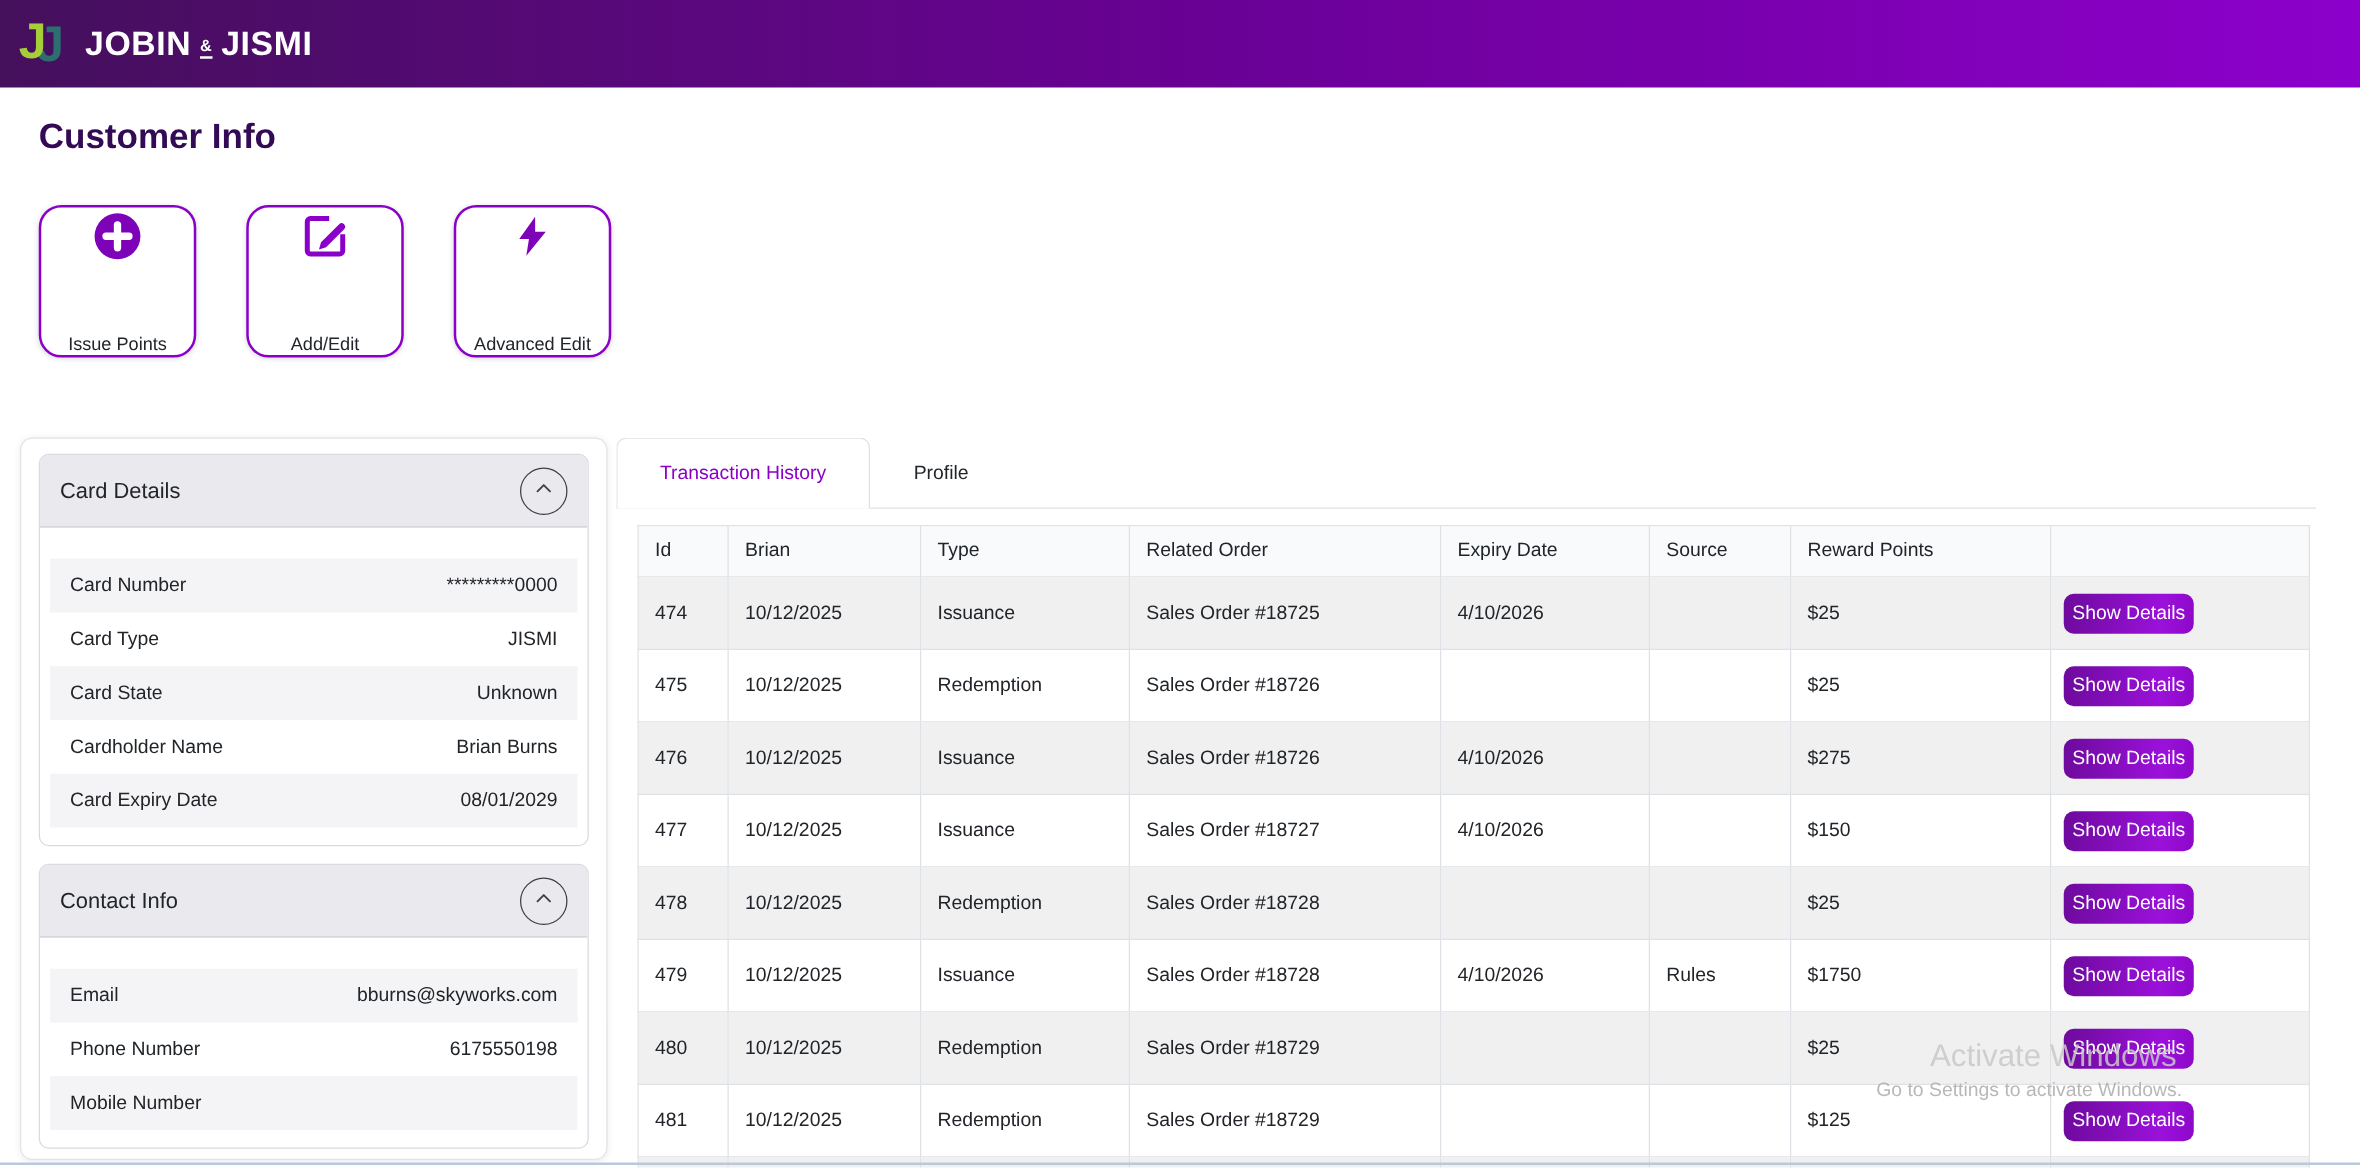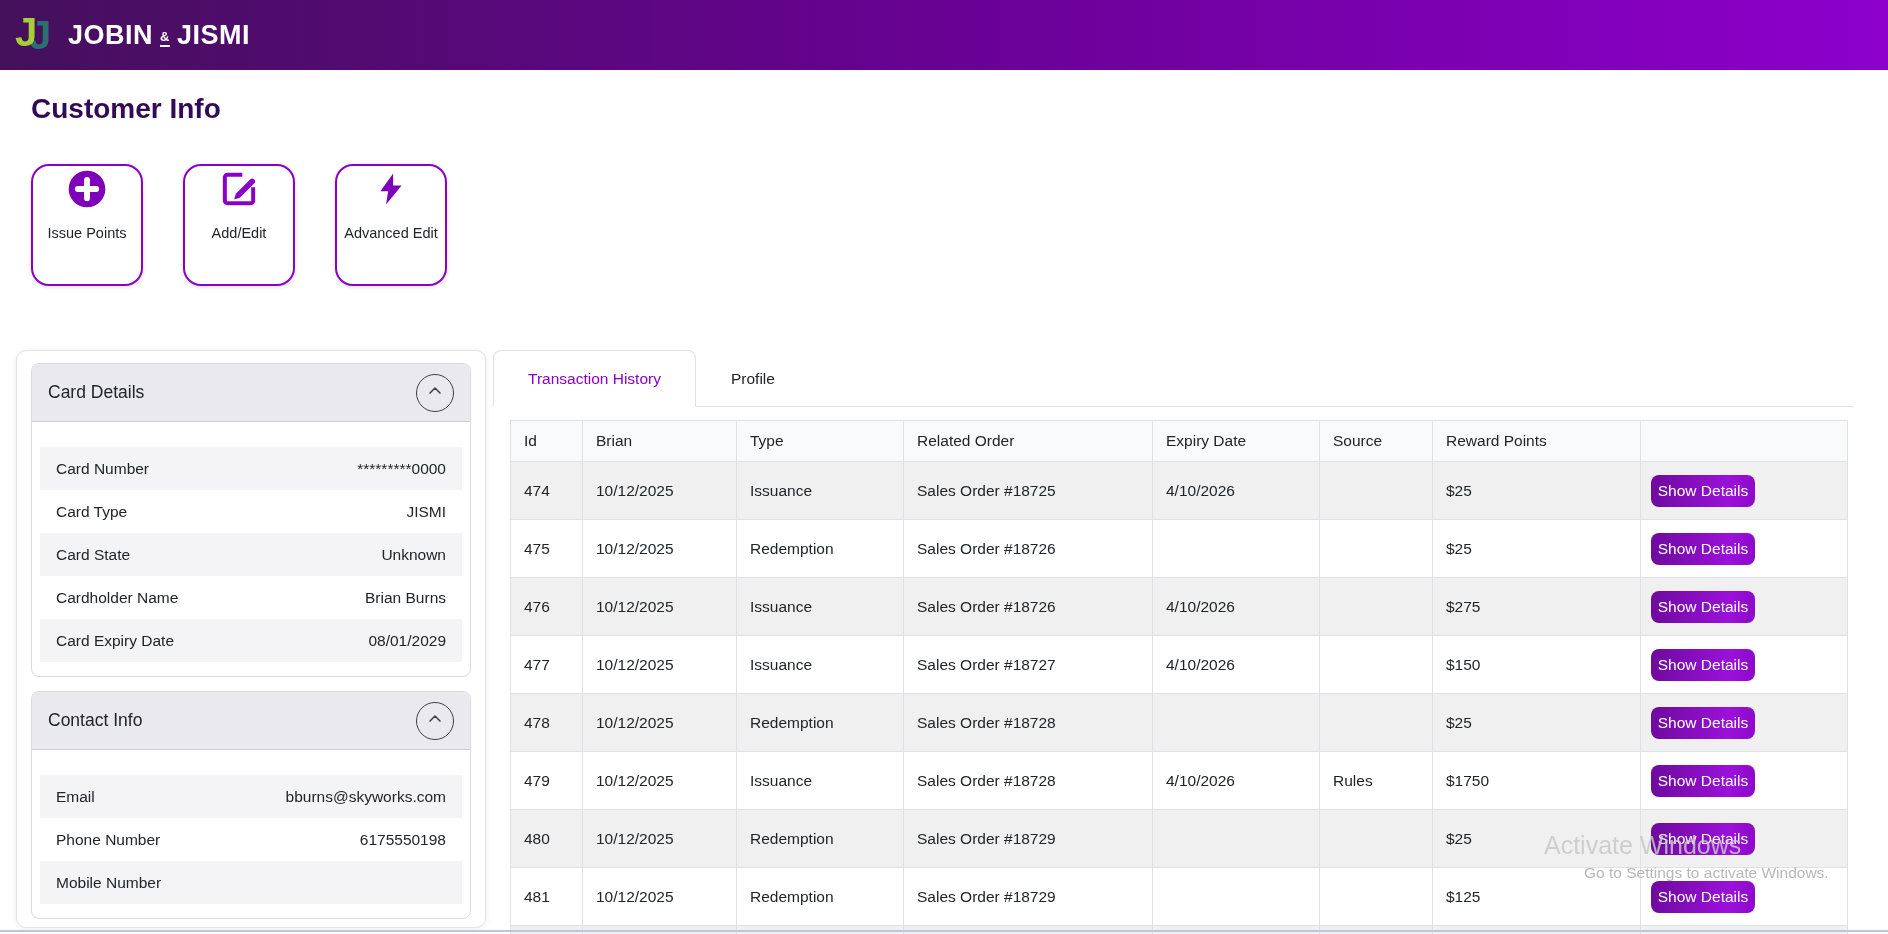--- a/index.html
+++ b/index.html
@@ -16,22 +16,22 @@
     display:flex; align-items:center; padding:0 14px;
   }
   .brand { display:flex; align-items:center; }
   .brand-text { display:flex; align-items:center; color:#fff; font-weight:bold; font-size:27px; letter-spacing:.5px; margin-left:8px; }
   .brand-amp { font-size:13px; border-bottom:2px solid #fff; padding-bottom:1px; margin:0 7px; transform:translateY(3px); }
   
   .page-title { position:absolute; left:31px; top:93px; margin:0; font-size:28px; font-weight:bold; color:var(--heading,#330a55); }
   
   .action-cards { position:absolute; left:31px; top:164px; display:flex; gap:40px; }
   .action-card {
-    width:112px; height:122px; background:#fff; border:2px solid var(--accent,#8a00c9);
-    border-radius:18px; display:flex; flex-direction:column; align-items:center; justify-content:flex-start;
+    width:126px; height:122px; background:#fff; border:2px solid var(--accent,#8a00c9);
+    border-radius:18px; display:flex; flex-direction:column; align-items:center; justify-content:space-between;
     gap:13px; box-shadow:0 1px 4px rgba(0,0,0,.15); cursor:pointer;
   }
   .action-card .icon { height:46px; display:flex; align-items:center; justify-content:center; }
   .action-card .action-label { font-size:14.5px; color:#212529; }
   
   .left-panel {
     position:absolute; left:16px; top:350px; width:470px; height:578px;
     background:#fff; border:1px solid #e3e3e8; border-radius:10px;
     box-shadow:0 1px 6px rgba(0,0,0,.08); padding:12px 14px;
   }
@@ -64,21 +64,21 @@
   tbody td { height:58px; }
   tbody tr:nth-child(odd) td { background:#f0f0f0; }
   tbody tr.partial td { height:30px; }
   .show-details-btn {
     width:104px; height:32px; border:none; border-radius:8px; color:#fff; font-size:15.5px;
     font-family:inherit; cursor:pointer;
     background:linear-gradient(95deg, var(--btn-start,#6d0a9c) 0%, var(--btn-end,#9b11da) 75%, #8d08c9 100%);
   }
   
   .wm1 { position:absolute; left:1544px; top:831px; font-size:25px; color:#c9c9c9; opacity:.85; z-index:5; pointer-events:none; }
-  .wm2 { position:absolute; left:1584px; top:864px; font-size:15.5px; color:#b4b4b4; opacity:.95; z-index:5; pointer-events:none; }
+  .wm2 { position:absolute; left:1501px; top:864px; font-size:15.5px; color:#b4b4b4; opacity:.95; z-index:5; pointer-events:none; }
   .bottom-line { position:absolute; top:930px; left:0; width:100%; height:2px; background:#b9c8dc; }
 </style>
 </head>
 <body>
 
 <header class="app-header">
   <div class="brand">
     <svg width="46" height="46" viewBox="0 0 46 46" aria-hidden="true">
       <text x="15" y="37" font-size="40" font-weight="bold" fill="#2d6e71" font-family="Liberation Sans, sans-serif">J</text>
       <text x="1" y="34" font-size="40" font-weight="bold" fill="#a6ce39" font-family="Liberation Sans, sans-serif">J</text>

